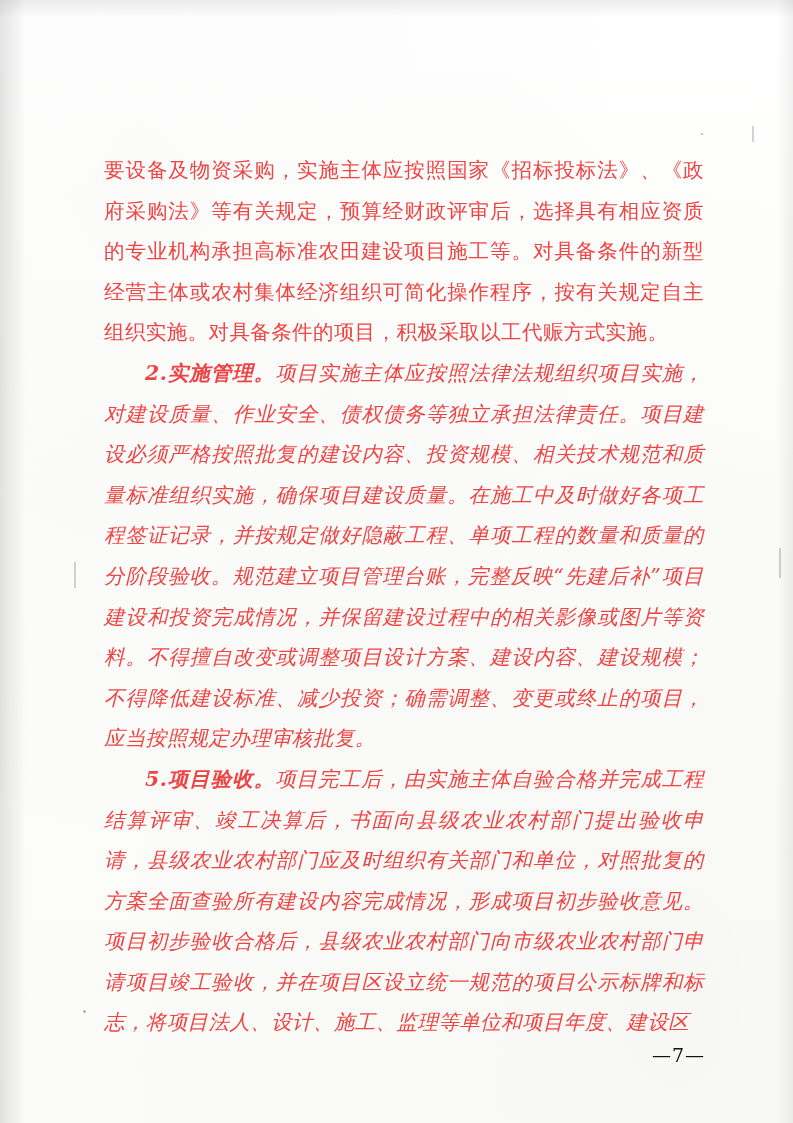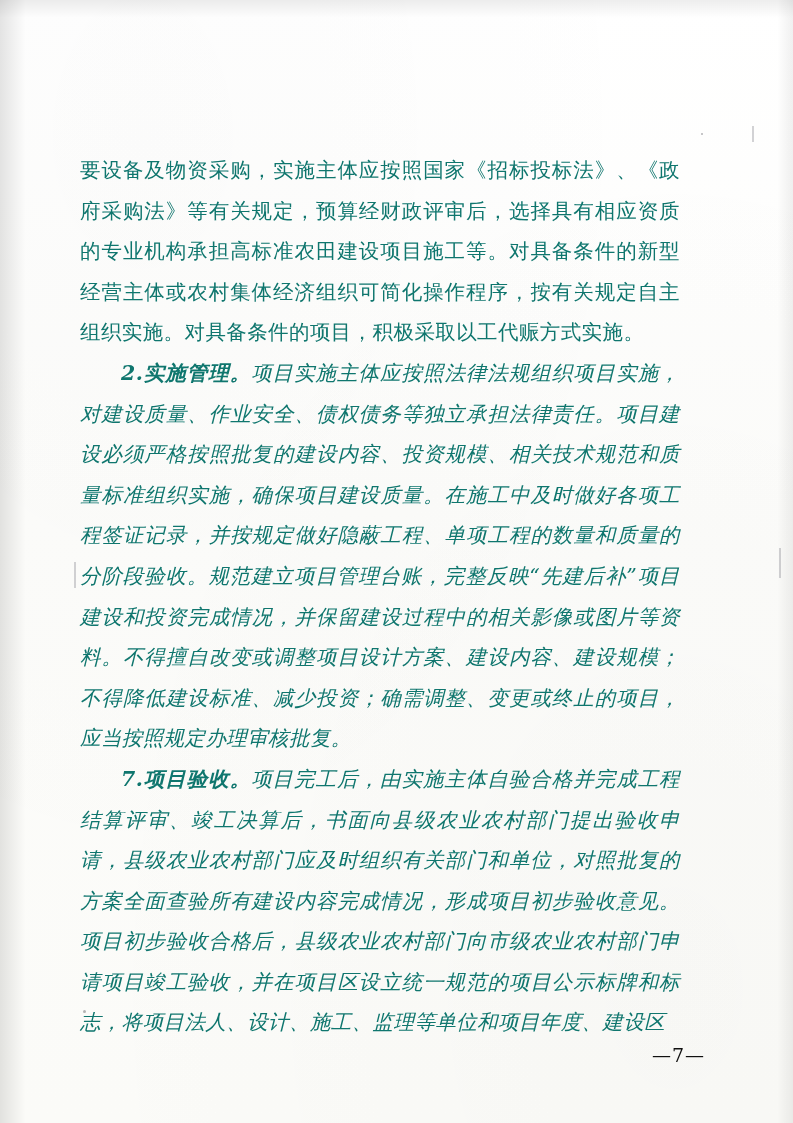--- a/index.html
+++ b/index.html
@@ -55,26 +55,26 @@
   }
   .speck {
     position: absolute;
     background: rgba(90,90,95,0.45);
     border-radius: 50%;
     pointer-events: none;
   }
 
   .body-text {
     position: absolute;
-    left: 80px;
+    left: 104px;
     top: 150px;
     width: 600px;
     font-size: 20.5px;
     line-height: 40.6px;
-    color: #0f766e;
+    color: #ef4444;
     text-align: justify;
     text-justify: inter-ideograph;
     letter-spacing: 0.4px;
   }
   .body-text p {
     margin: 0;
     text-indent: 0;
   }
   .body-text p.indent {
     text-indent: 41px;
@@ -104,17 +104,17 @@
 
   <div class="streak" style="left:752px; top:126px; width:1.5px; height:16px;"></div>
   <div class="streak" style="left:779px; top:548px; width:1.5px; height:30px;"></div>
   <div class="streak" style="left:74px; top:562px; width:1.5px; height:26px;"></div>
   <div class="speck" style="left:83px; top:1010px; width:3px; height:3px;"></div>
   <div class="speck" style="left:701px; top:133px; width:2px; height:2px;"></div>
 
   <div class="body-text">
     <p>要设备及物资采购，实施主体应按照国家《招标投标法》、《政府采购法》等有关规定，预算经财政评审后，选择具有相应资质的专业机构承担高标准农田建设项目施工等。对具备条件的新型经营主体或农村集体经济组织可简化操作程序，按有关规定自主组织实施。对具备条件的项目，积极采取以工代赈方式实施。</p>
     <p class="indent"><b>2.实施管理。</b><span>项目实施主体应按照法律法规组织项目实施，对建设质量、作业安全、债权债务等独立承担法律责任。项目建设必须严格按照批复的建设内容、投资规模、相关技术规范和质量标准组织实施，确保项目建设质量。在施工中及时做好各项工程签证记录，并按规定做好隐蔽工程、单项工程的数量和质量的分阶段验收。规范建立项目管理台账，完整反映“先建后补”项目建设和投资完成情况，并保留建设过程中的相关影像或图片等资料。不得擅自改变或调整项目设计方案、建设内容、建设规模；不得降低建设标准、减少投资；确需调整、变更或终止的项目，应当按照规定办理审核批复。</span></p>
-    <p class="indent"><b>7.项目验收。</b><span>项目完工后，由实施主体自验合格并完成工程结算评审、竣工决算后，书面向县级农业农村部门提出验收申请，县级农业农村部门应及时组织有关部门和单位，对照批复的方案全面查验所有建设内容完成情况，形成项目初步验收意见。 项目初步验收合格后，县级农业农村部门向市级农业农村部门申请项目竣工验收，并在项目区设立统一规范的项目公示标牌和标志，将项目法人、设计、施工、监理等单位和项目年度、建设区</span></p>
+    <p class="indent"><b>5.项目验收。</b><span>项目完工后，由实施主体自验合格并完成工程结算评审、竣工决算后，书面向县级农业农村部门提出验收申请，县级农业农村部门应及时组织有关部门和单位，对照批复的方案全面查验所有建设内容完成情况，形成项目初步验收意见。 项目初步验收合格后，县级农业农村部门向市级农业农村部门申请项目竣工验收，并在项目区设立统一规范的项目公示标牌和标志，将项目法人、设计、施工、监理等单位和项目年度、建设区</span></p>
   </div>
 
   <div class="page-number">—7—</div>
 </div>
 
 </body></html>

